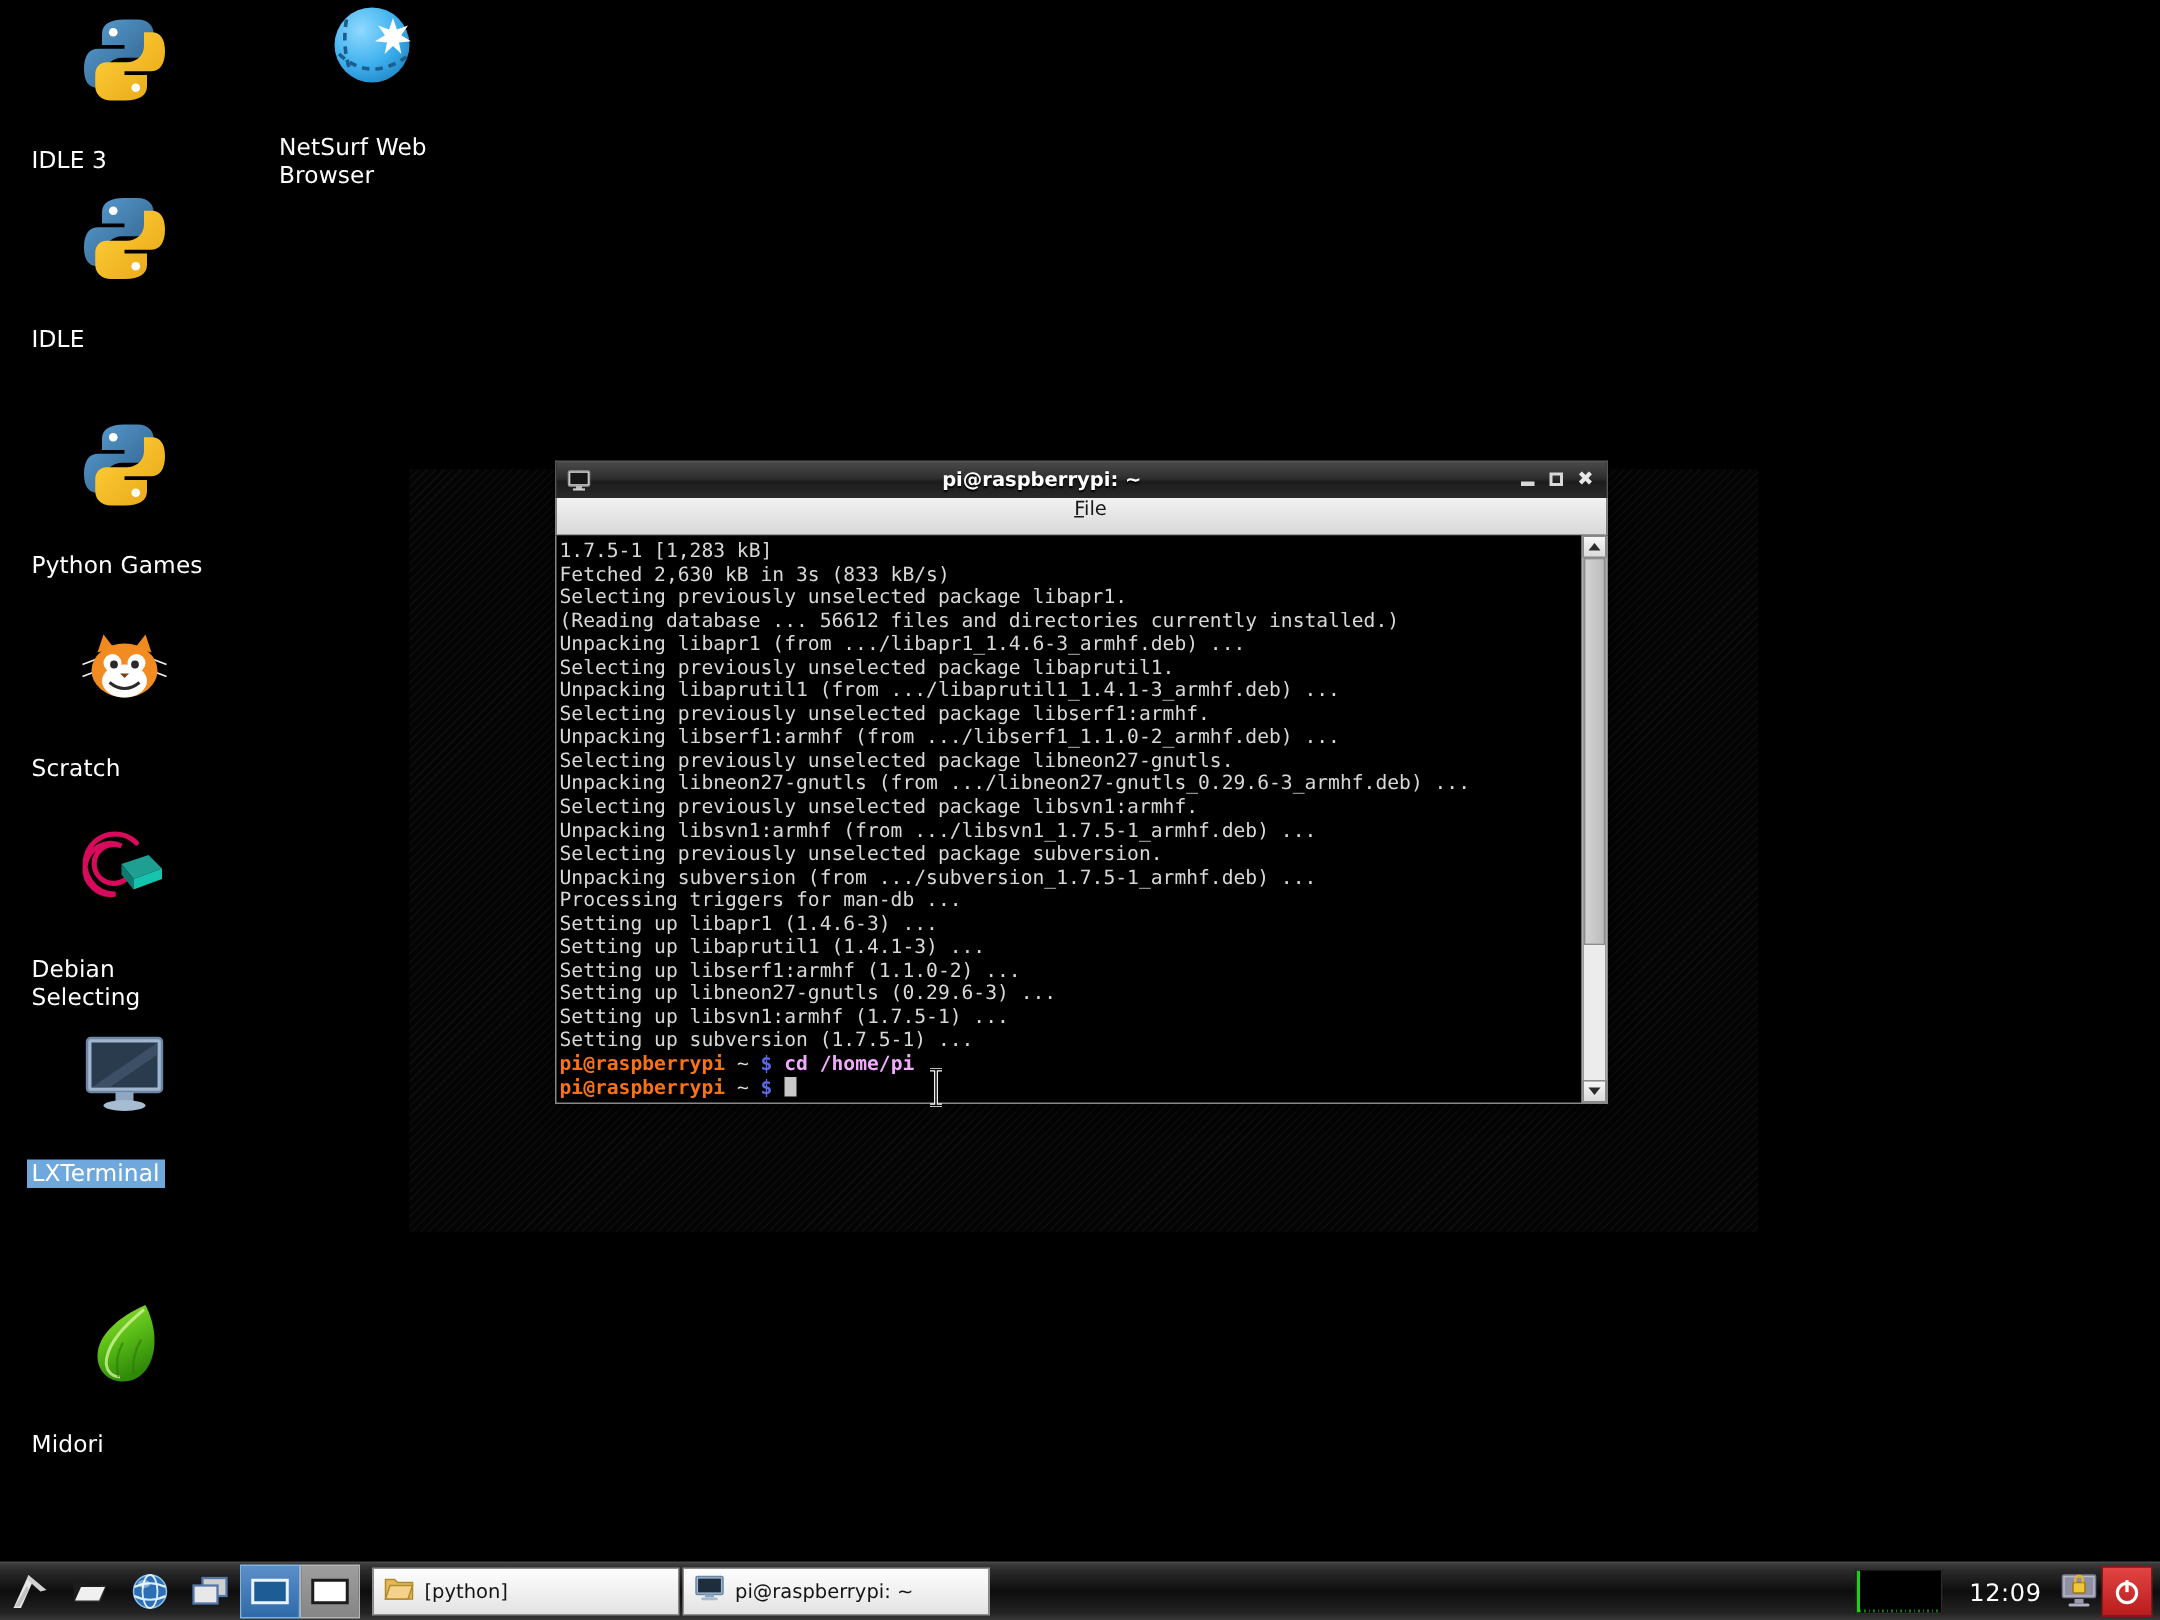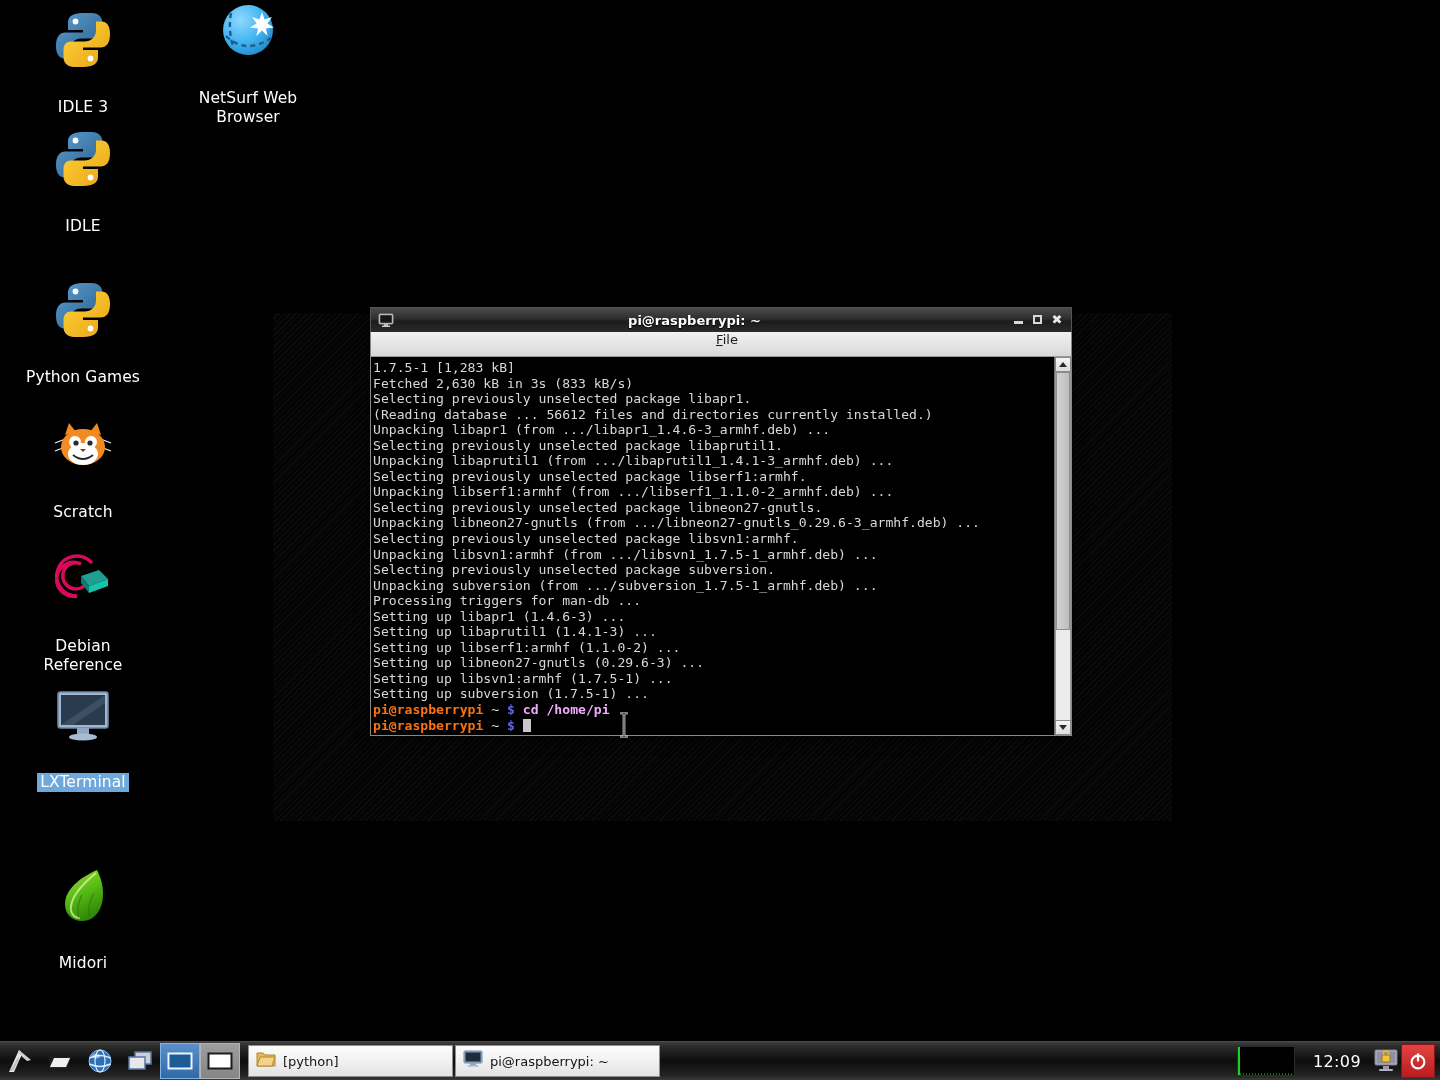--- a/index.html
+++ b/index.html
@@ -32,21 +32,20 @@
       135deg,
       #0d0d0d 0px, #0d0d0d 1px,
       #040404 1px, #040404 4px
     );
   }
 
   
   .desk-icon {
     position: absolute;
     width: 130px;
-    text-align: center;
     cursor: default;
     user-select: none;
   }
   .desk-icon .glyph {
     width: 64px;
     height: 64px;
     margin: 0 auto 6px auto;
     position: relative;
     display: block;
   }
@@ -418,21 +417,21 @@
         <path d="M22 42 Q32 50 42 42" stroke="#2a2a2a" stroke-width="2" fill="none"></path>
       </svg>
         </span><br><span class="lbl">Scratch</span></div>
       <div class="desk-icon" style="left: 18px; top: 548px;"><span class="glyph">
           <svg class="debian-svg" width="64" height="64" viewBox="0 0 64 64">
         <path d="M40 14 A20 20 0 1 0 26 48 A17 17 0 1 1 30 16 A13 13 0 1 0 33 38" fill="none" stroke="#d80a5c" stroke-width="3.4" stroke-linecap="round"></path>
         <path d="M30 28 L48 22 L57 31 L38 38 Z" fill="#1f9f92"></path>
         <path d="M30 28 L38 38 L38 45 L30 35 Z" fill="#0d7d72"></path>
         <path d="M38 38 L57 31 L57 38 L38 45 Z" fill="#16c4ae"></path>
       </svg>
-        </span><br><span class="lbl">Debian Reference</span></div>
+        </span><br><span class="lbl">Debian Selecting</span></div>
       <div class="desk-icon selected" style="left: 18px; top: 683px;"><span class="glyph">
           <svg class="lxterm-svg" width="64" height="64" viewBox="0 0 64 64">
         <rect x="7" y="9" width="50" height="36" rx="2.5" fill="#9fb6ce" stroke="#6d87a3" stroke-width="1.6"></rect>
         <rect x="10" y="12" width="44" height="30" fill="#2a3b4d"></rect>
         <path d="M10 42 L54 12 L54 20 L22 42 Z" fill="#4a6178" opacity="0.55"></path>
         <rect x="26" y="45" width="12" height="6" fill="#8fa7c0"></rect>
         <ellipse cx="32" cy="54" rx="14" ry="3.6" fill="#a6bcd3"></ellipse>
       </svg>
         </span><br><span class="lbl">LXTerminal</span></div>
       <div class="desk-icon" style="left: 18px; top: 864px;"><span class="glyph">

